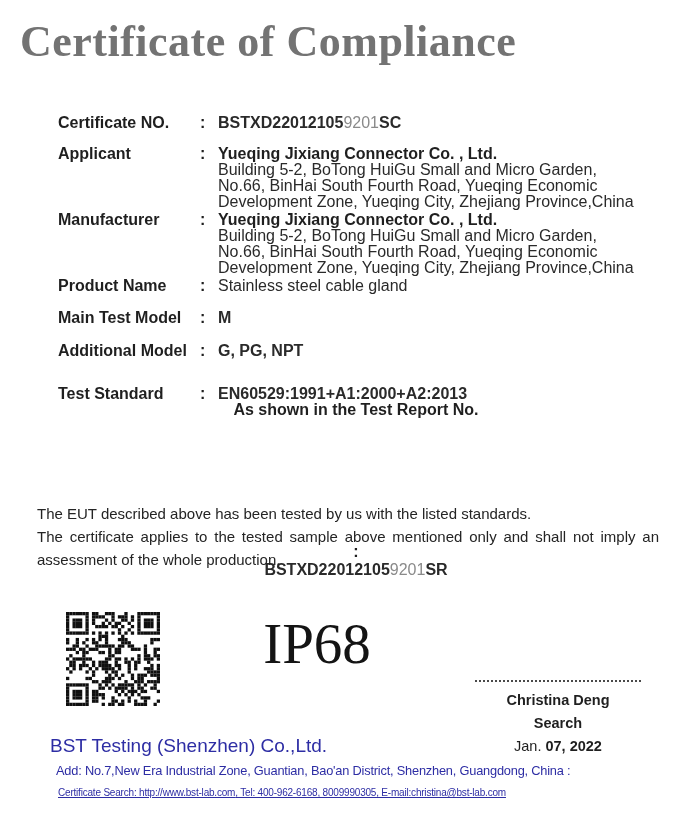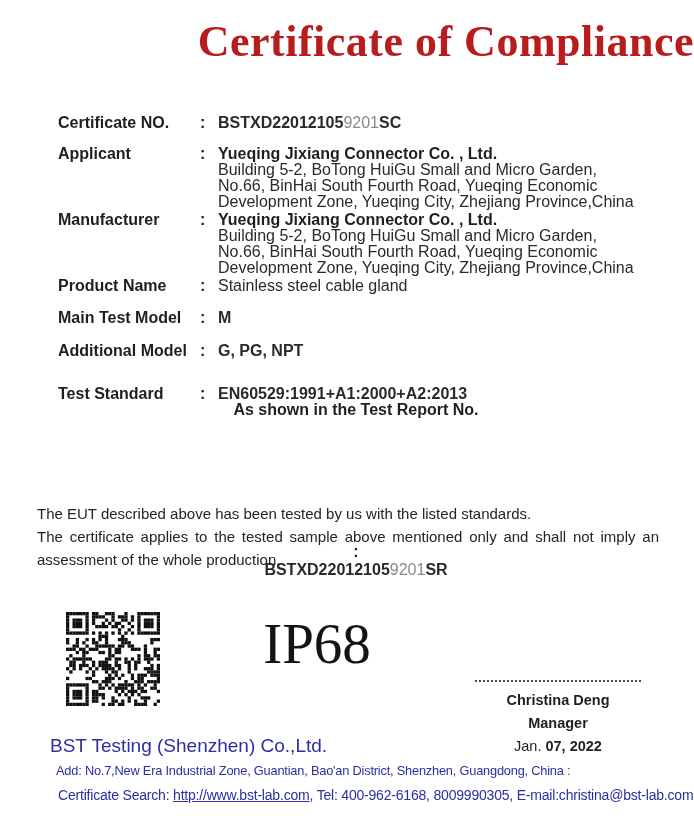--- a/index.html
+++ b/index.html
@@ -7,26 +7,26 @@
     position:relative;
     width:694px;height:825px;
     background:#ffffff;
     font-family:"Liberation Sans", sans-serif;
     color:#222;
     overflow:hidden;
   }
   
   .title{
     position:absolute;top:16px;left:0;right:0;
-    text-align:right;
+    text-align:left;
     font-family:"Liberation Serif", serif;
     font-weight:bold;
     font-size:44px;
     letter-spacing:0.5px;
-    color:#b91c1c;
+    color:#737373;
     margin-left:20px;
   }
   
   .info{position:absolute;top:115px;left:58px;width:596px;font-size:16px;line-height:16px;}
   .row{display:flex;align-items:flex-start;}
   .row .lbl{flex:0 0 142px;font-weight:bold;color:#1f1f1f;}
   .row .col{flex:0 0 18px;font-weight:bold;color:#1f1f1f;}
   .row .val{flex:0 0 430px;max-width:430px;color:#2a2a2a;}
   .bold{font-weight:bold;color:#1f1f1f;}
   .gray{color:#8a8a8a;font-weight:400;}
@@ -68,21 +68,21 @@
   .footer-company{
     position:absolute;left:50px;top:735px;
     font-size:19px;color:#2d2da4;
   }
   .footer-address{
     position:absolute;left:56px;top:763px;
     font-size:12.8px;color:#2d2da4;letter-spacing:-0.2px;
   }
   .footer-search{
     position:absolute;left:58px;top:787px;
-    font-size:14px;color:#2d2da4;letter-spacing:-0.2px;
+    font-size:10px;color:#2d2da4;letter-spacing:-0.2px;text-decoration:underline;
   }
   .footer-search a{color:#2d2da4;text-decoration:underline;cursor:pointer;}
 </style>
 </head>
 <body>
 
 <div class="page">
 
   <div class="title">Certificate of Compliance</div>
 
@@ -548,21 +548,21 @@
         <rect x="82.76" y="96.55" width="3.50" height="3.50" fill="#101010"></rect>
         <rect x="93.10" y="96.55" width="3.50" height="3.50" fill="#101010"></rect>
       </svg>
   </div>
 
   <div class="ip-rating">IP68</div>
 
   <div class="sig">
     <div class="dotline"></div>
     <div>Christina Deng</div>
-    <div>Manager</div>
+    <div>Search</div>
     <div><span class="date-prefix">Jan. </span><span>07, 2022</span></div>
   </div>
 
   <div class="footer-company">BST Testing (Shenzhen) Co.,Ltd.</div>
   <div class="footer-address">Add: No.7,New Era Industrial Zone, Guantian, Bao'an District, Shenzhen, Guangdong, China :</div>
   <div class="footer-search"><span>Certificate Search: </span><a>http://www.bst-lab.com</a><span>, Tel: 400-962-6168, 8009990305, E-mail:christina@bst-lab.com</span></div>
 
 </div>
 
 </body></html>

